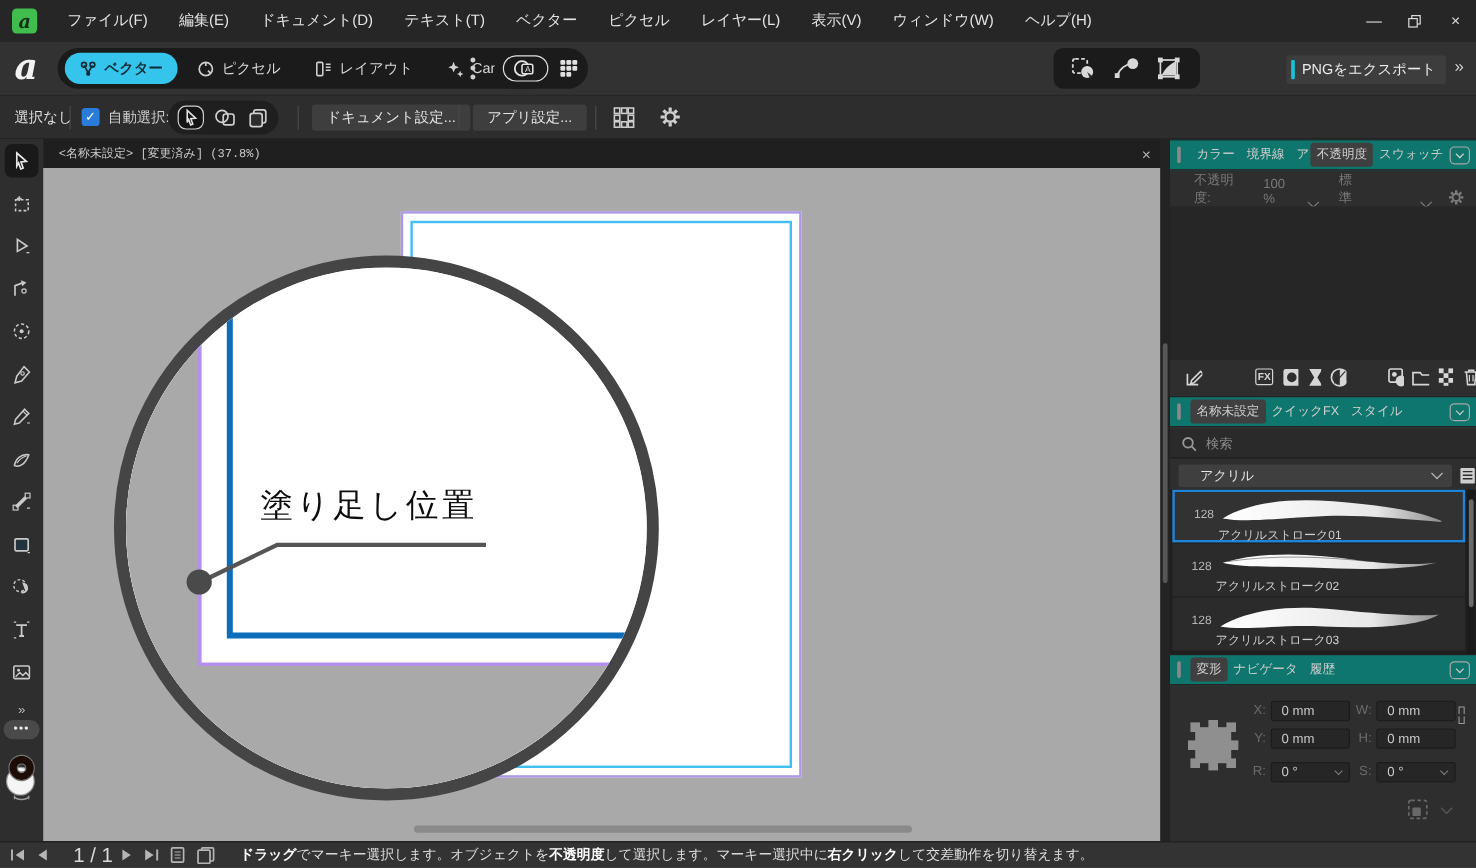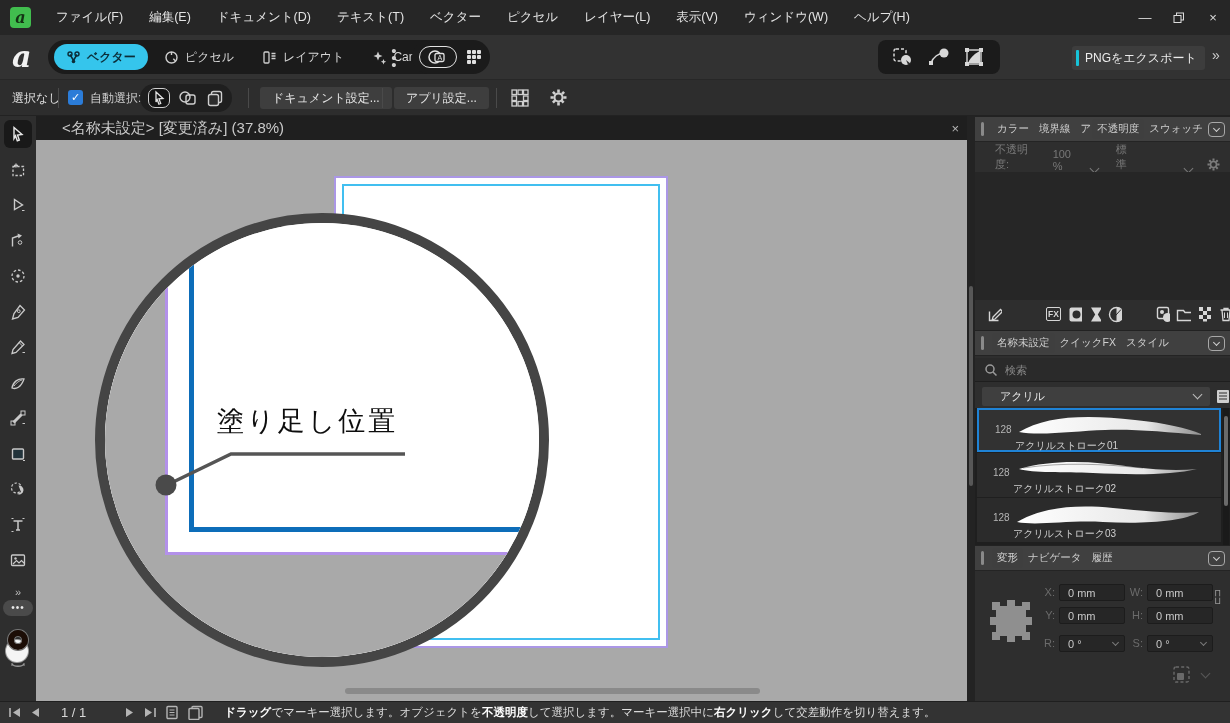--- a/index.html
+++ b/index.html
@@ -51,21 +51,21 @@
     border-radius:3px; color:#fff; font-size:11px; display:flex; align-items:center; justify-content:center; }
   #ctx-autolabel { position:absolute; left:90px; top:10px; color:#cfcfcf; }
   #ctx-tools { position:absolute; left:140px; top:4px; height:28px; background:#1f1f1f; border-radius:14px;
     display:flex; align-items:center; gap:8px; padding:0 8px; }
   .ctx-toolbox { border:1.5px solid #cfcfcf; border-radius:7px; padding:1px 3px; background:#141414; }
   .ctxbtn { position:absolute; top:7px; height:22px; background:#3e3e3e; border-radius:3px; color:#e5e5e5;
     display:flex; align-items:center; padding:0 12px; font-size:12px; }
 
   
   #doctab { left:36px; top:116px; width:931px; height:24px; background:#1f1f1f; display:flex; align-items:center; }
-  #doctab .title { margin-left:26px; color:#c9c9c9; font-size:15px; }
+  #doctab .title { margin-left:13px; color:#c9c9c9; font-size:10px;font-family:Liberation Mono, monospace; }
   #doctab .close { margin-left:auto; margin-right:8px; color:#b5b5b5; font-size:13px; }
 
   #leftcol { left:0; top:116px; width:36px; height:585px; background:#2e2e2e; display:flex; flex-direction:column;
     align-items:center; padding-top:4px; }
   .tool { width:28px; height:28px; display:flex; align-items:center; justify-content:center; margin-bottom:7.5px; }
   .tool.active { background:#191919; border-radius:6px; }
   #tool-more-chev { color:#bdbdbd; font-size:11px; margin:4px 0 2px; }
   #tool-ellipsis { width:30px; height:16px; background:#4a4a4a; border-radius:8px; color:#e8e8e8;
     display:flex; align-items:center; justify-content:center; font-size:10px; letter-spacing:1px; margin-bottom:14px; }
   #colorwell { position:relative; width:26px; height:30px; margin-bottom:2px; }
@@ -80,21 +80,21 @@
   #loupe { position:absolute; left:59px; top:73px; width:454px; height:454px; border-radius:50%;
     border:10px solid #454545; background:#ffffff; overflow:hidden; }
   #loupe-label { position:absolute; left:112px; top:180px; font-size:27px; font-weight:normal; color:#0d0d0d;
     letter-spacing:3px; white-space:nowrap; }
   #hscroll { position:absolute; left:309px; top:548px; width:415px; height:6px; background:#8a8a8a; border-radius:3px; }
   #vsplit { left:967px; top:116px; width:8px; height:585px; background:#232323; }
   #vsplit .handle { position:absolute; left:2px; top:170px; width:4px; height:200px; background:#575757; border-radius:2px; }
 
   
   #rightpanel { left:975px; top:116px; width:255px; height:585px; background:#2e2e2e; }
-  .tabstrip { position:absolute; left:0; width:255px; height:26px; background:#404040; display:flex;
+  .tabstrip { position:absolute; left:0; width:255px; height:26px; background:#0f766e; display:flex;
     align-items:center; font-size:10.5px; color:#cfcfcf; border-top:1px solid #222; border-bottom:1px solid #242424; }
   .grip { width:3px; height:14px; background:#8a8a8a; border-radius:2px; margin:0 8px 0 6px; flex:none; }
   .ptab { padding:3px 5px; border-radius:3px; white-space:nowrap; }
   .ptab.active { background:#3f3f3f; }
   .ptab.clip { max-width:50px; overflow:hidden; }
   .vbtn { margin-left:auto; margin-right:5px; width:17px; height:15px; border:1.5px solid #a8a8a8; border-radius:4px;
     display:flex; align-items:center; justify-content:center; flex:none; }
   .vbtn .chev { width:5px; height:5px; margin-top:-2px; border-color:#cfcfcf; }
 
   #opacityrow { position:absolute; left:0; top:30px; width:255px; height:26px; display:flex; align-items:flex-end;
@@ -127,21 +127,21 @@
   .tfield { position:absolute; width:66px; height:17px; background:#262626; border:1px solid #1c1c1c; border-radius:2px;
     color:#c8c8c8; font-size:11px; display:flex; align-items:center; padding-left:8px; }
   .tfield .chev { margin-left:auto; margin-right:6px; width:5px; height:5px; }
   #linkicon { position:absolute; left:240px; top:18px; color:#9a9a9a; font-size:10px; line-height:8px; font-family:"DejaVu Sans Mono",monospace; }
   #selcycle { position:absolute; left:197px; top:94px; display:flex; align-items:center; gap:10px; opacity:.55; }
 
   
   #statusbar { left:0; top:701px; width:1230px; height:22px; background:#333333; border-top:1px solid #1f1f1f;
     display:flex; align-items:center; }
   .sb-ic { margin:0 4px; display:flex; }
-  #pageind { color:#d8d8d8; font-size:13px; margin:0 34px 0 16px; }
+  #pageind { color:#d8d8d8; font-size:17px; margin:0 2px 0 16px; }
   #hint { margin-left:16px; font-size:11.5px; color:#dedede; white-space:nowrap; }
   #hint .b { font-weight:bold; color:#ffffff; }
 </style>
 </head>
 <body>
 
 <div id="app">
 
   <div id="titlebar" class="abs">
     <div id="applogo">a</div>

